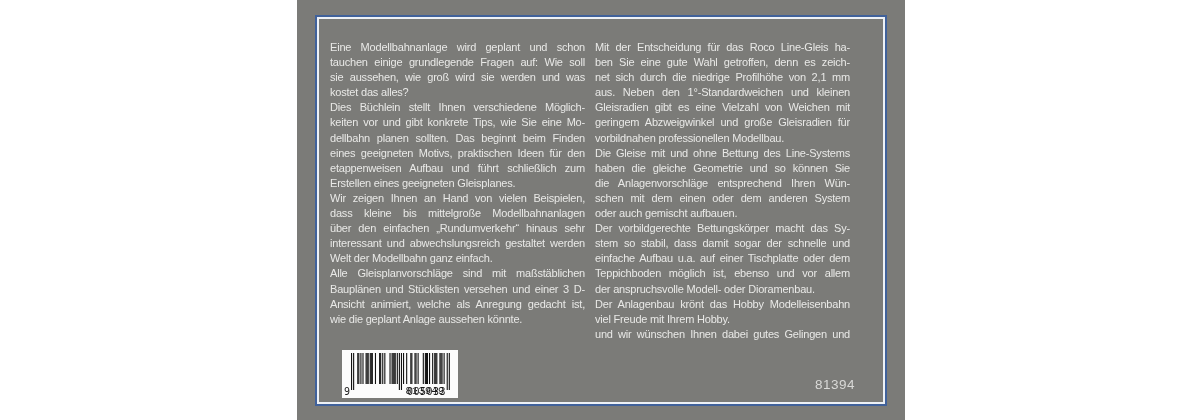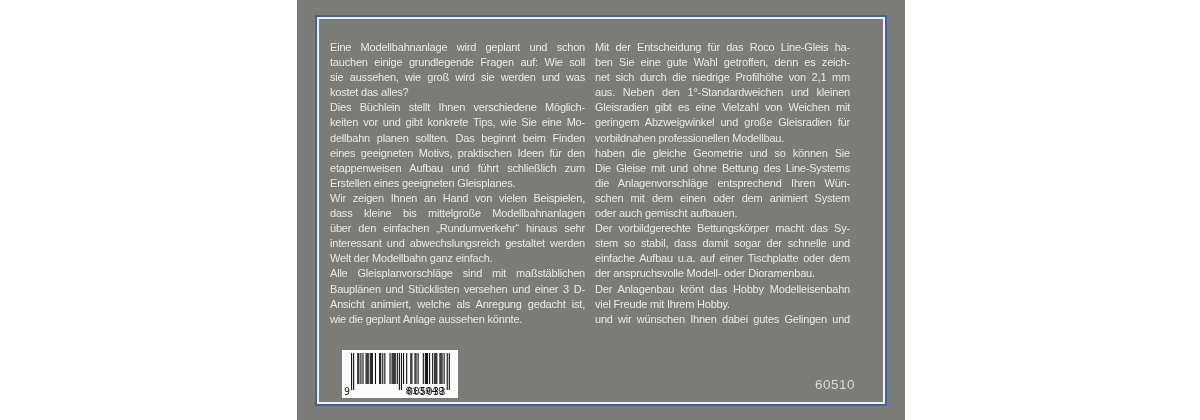--- a/index.html
+++ b/index.html
@@ -84,28 +84,29 @@
         <div class="line last">wie die geplant Anlage aussehen könnte.</div>
       </div>
     <div class="col">
         <div class="line">Mit der Entscheidung für das Roco Line-Gleis ha-</div>
         <div class="line">ben Sie eine gute Wahl getroffen, denn es zeich-</div>
         <div class="line">net sich durch die niedrige Profilhöhe von 2,1 mm</div>
         <div class="line">aus. Neben den 1°-Standardweichen und kleinen</div>
         <div class="line">Gleisradien gibt es eine Vielzahl von Weichen mit</div>
         <div class="line">geringem Abzweigwinkel und große Gleisradien für</div>
         <div class="line last">vorbildnahen professionellen Modellbau.</div>
+        <div class="line">Die Gleise mit und ohne Bettung des Line-Systems</div>
         <div class="line">haben die gleiche Geometrie und so können Sie</div>
-        <div class="line">Die Gleise mit und ohne Bettung des Line-Systems</div>
         <div class="line">die Anlagenvorschläge entsprechend Ihren Wün-</div>
-        <div class="line">schen mit dem einen oder dem animiert System</div>
+        <div class="line">schen mit dem einen oder dem anderen System</div>
         <div class="line last">oder auch gemischt aufbauen.</div>
         <div class="line">Der vorbildgerechte Bettungskörper macht das Sy-</div>
         <div class="line">stem so stabil, dass damit sogar der schnelle und</div>
         <div class="line">einfache Aufbau u.a. auf einer Tischplatte oder dem</div>
+        <div class="line">Teppichboden möglich ist, ebenso und vor allem</div>
         <div class="line last">der anspruchsvolle Modell- oder Dioramenbau.</div>
         <div class="line">Der Anlagenbau krönt das Hobby Modelleisenbahn</div>
         <div class="line last">viel Freude mit Ihrem Hobby.</div>
         <div class="line">und wir wünschen Ihnen dabei gutes Gelingen und</div>
       </div>
   </div>
 
   <div class="barcode">
     <div class="bars"><svg width="116" height="48" viewBox="0 0 116 48" xmlns="http://www.w3.org/2000/svg">
           <rect x="9.00" y="3" width="1.10" height="37" fill="#111111"></rect>
@@ -156,15 +157,15 @@
           <rect x="104.68" y="3" width="1.10" height="37" fill="#111111"></rect>
           <rect x="106.76" y="3" width="1.10" height="37" fill="#111111"></rect>
         </svg></div>
     <div class="bc-digits">
       <span class="d0">9</span>
       <span class="d1">005033</span>
       <span class="d2">813949</span>
     </div>
   </div>
 
-  <div class="item-number">60510</div>
+  <div class="item-number">81394</div>
 
 </div>
 
 </body></html>

